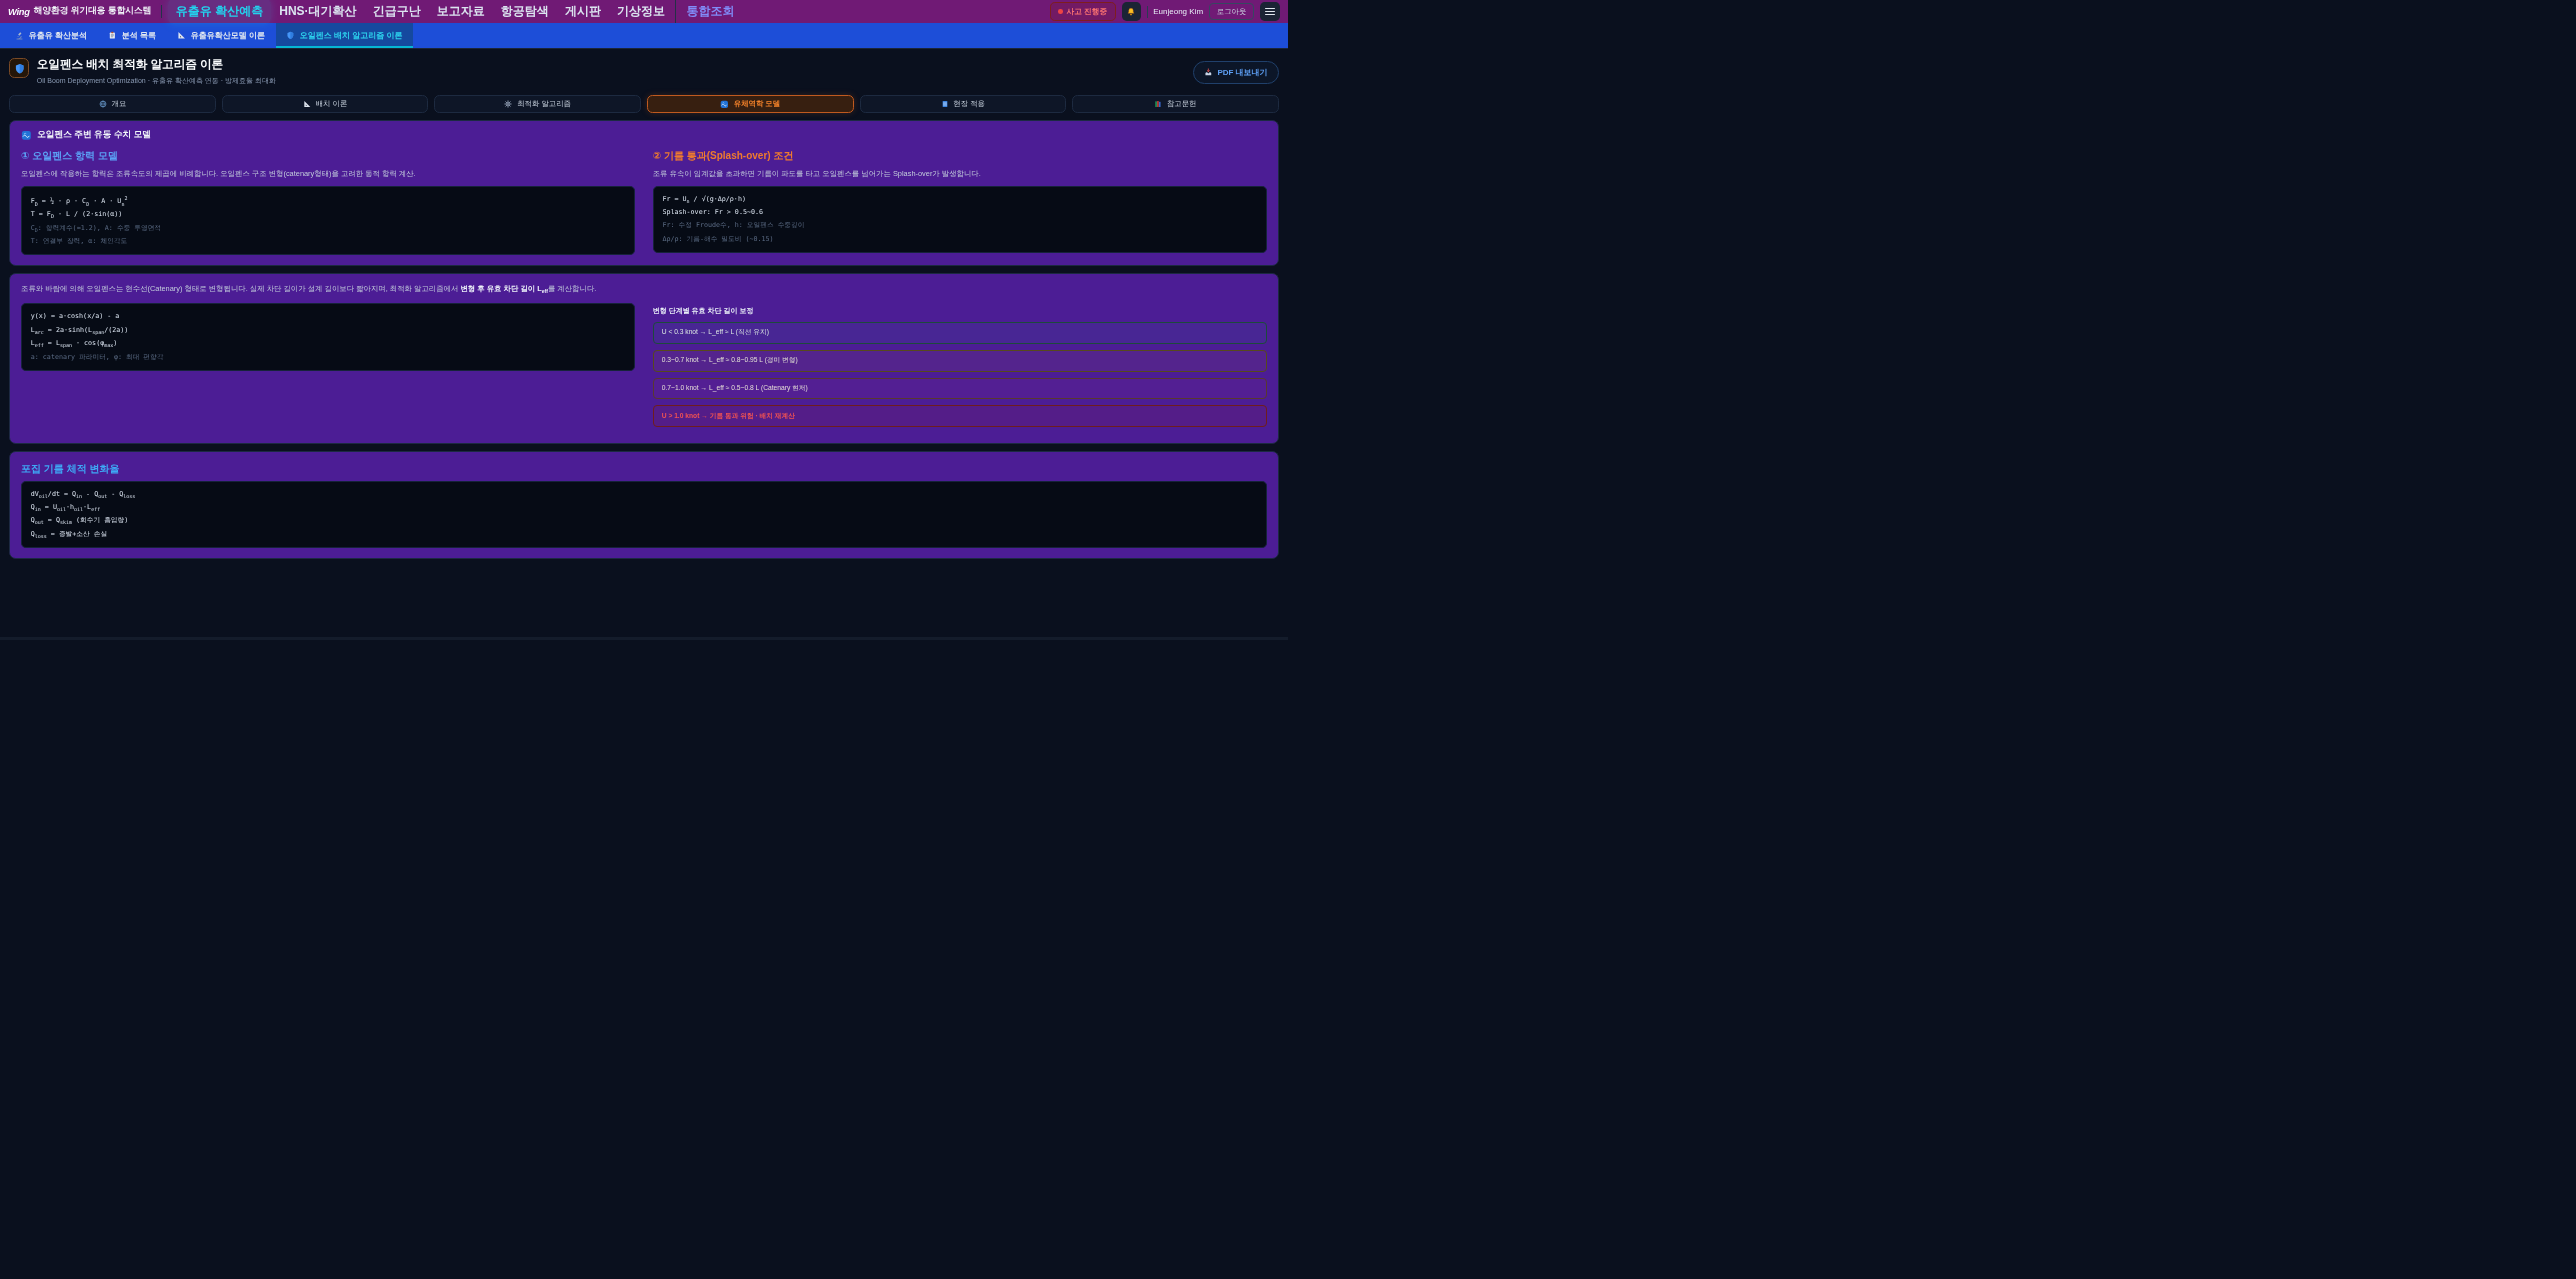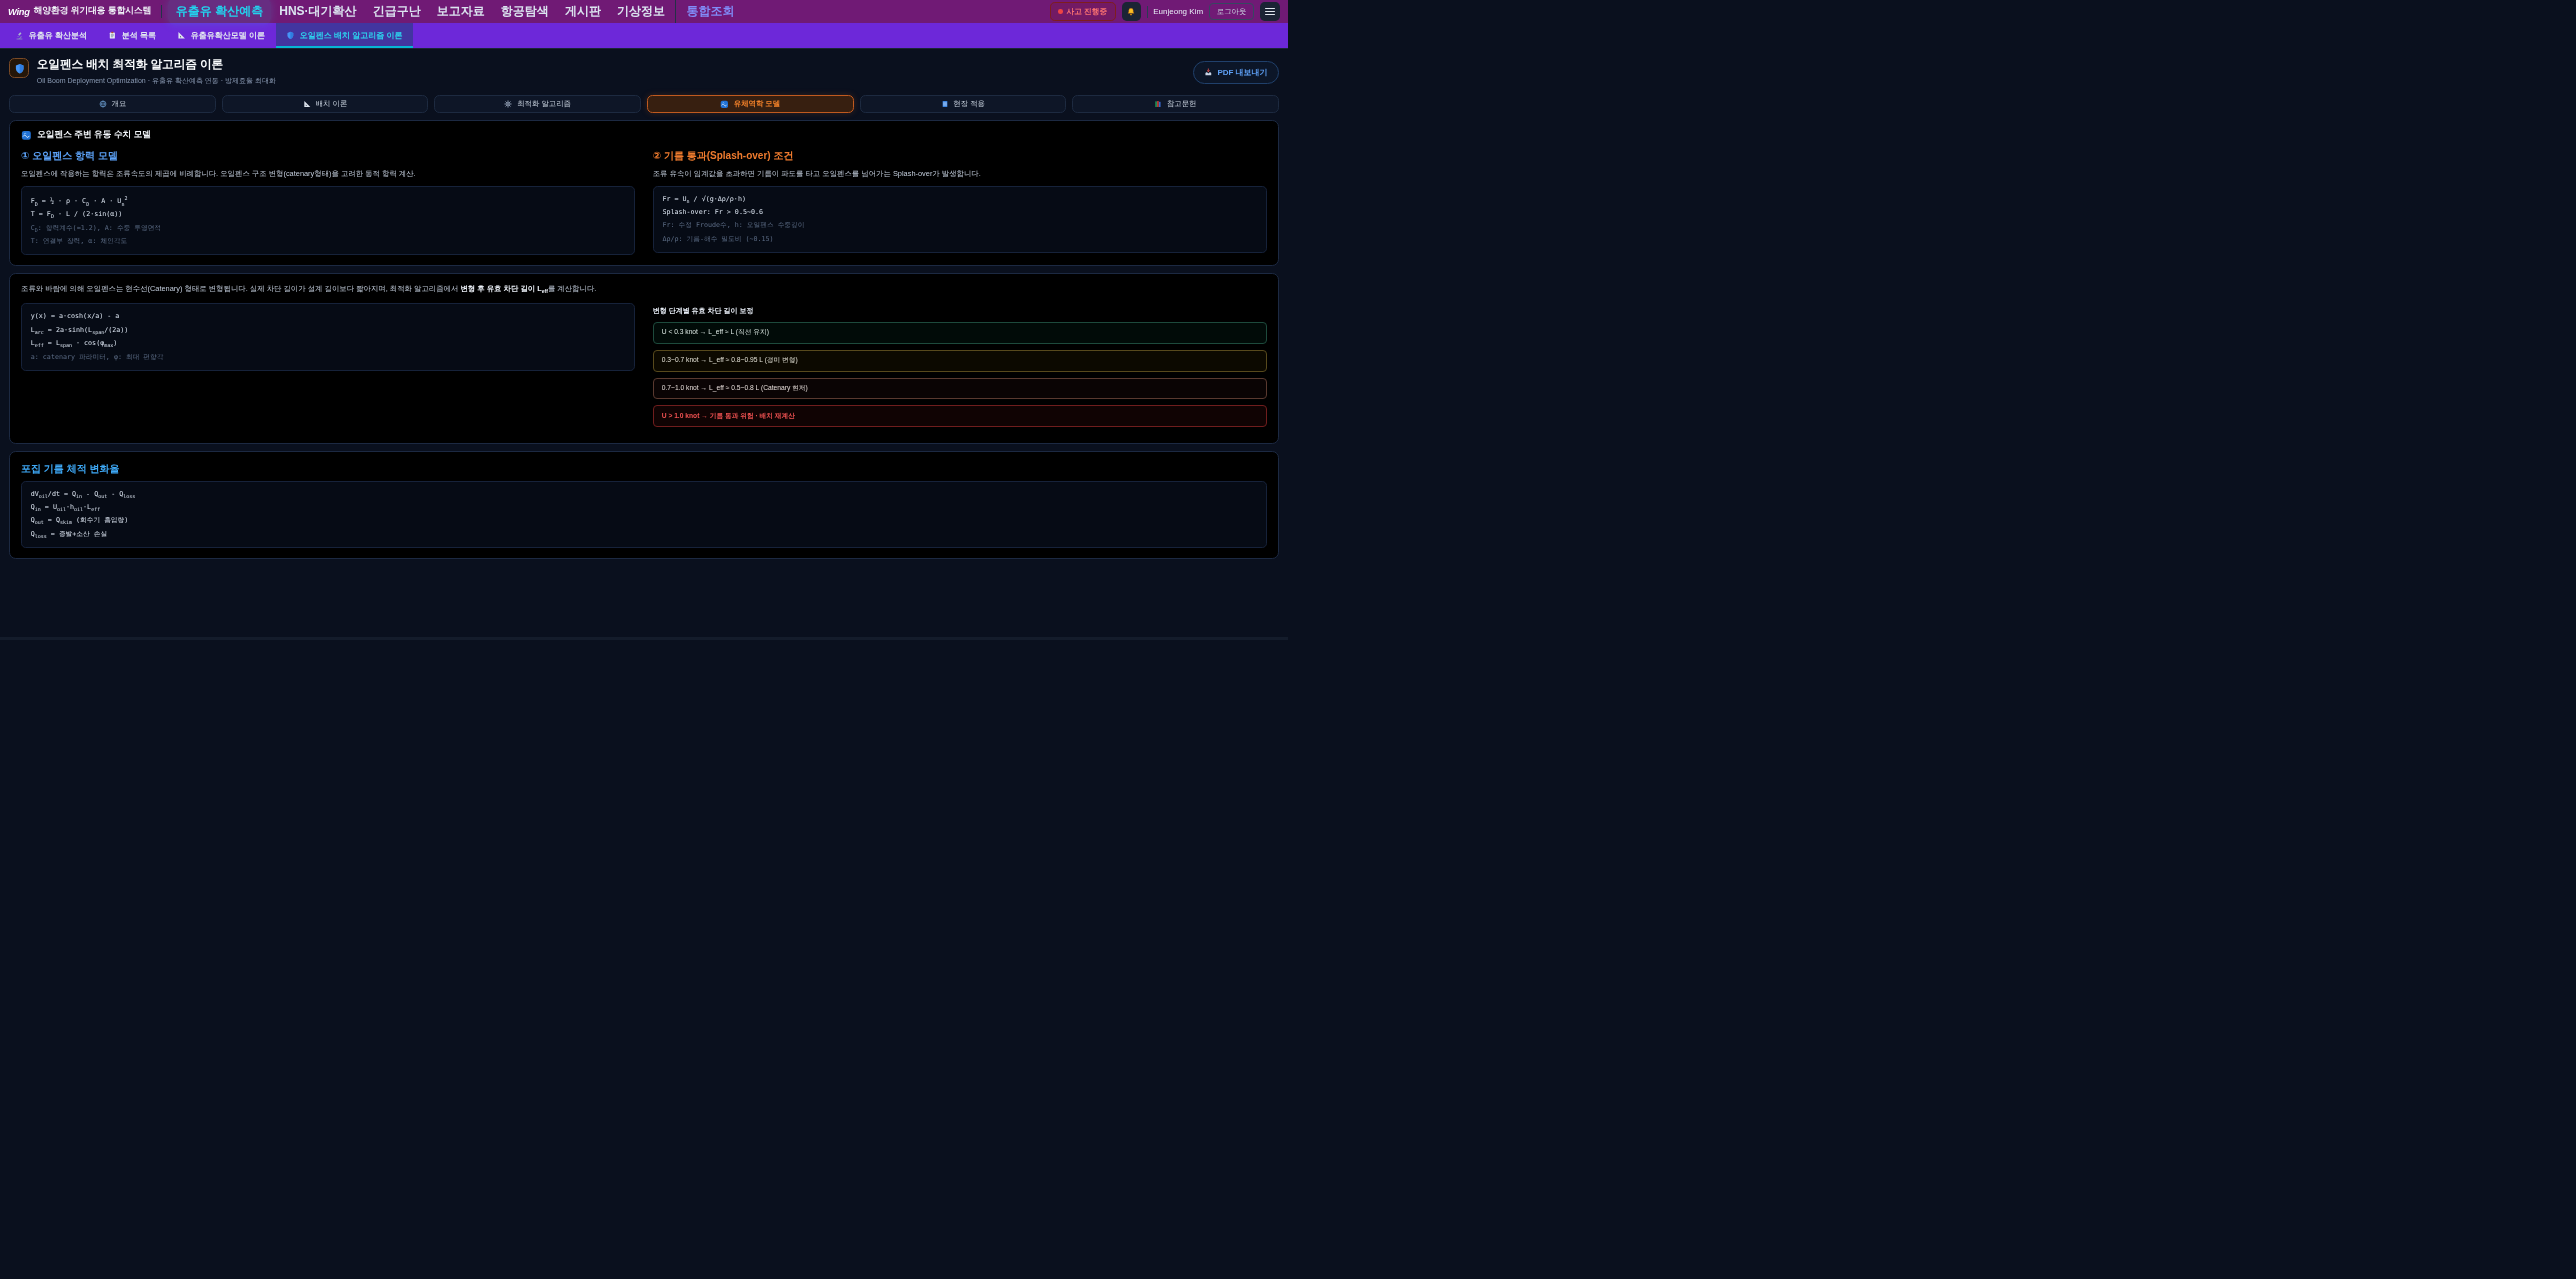--- a/index.html
+++ b/index.html
@@ -21,38 +21,38 @@
   .status-badge { display:flex; align-items:center; gap:4px; color:#f87171; font-size:7.7px; font-weight:bold; border:0.7px solid #7f1d1d; background:rgba(127,29,29,0.18); border-radius:4.7px; padding:3.4px 7.4px; white-space:nowrap; cursor:pointer; }
   .status-dot { width:4.7px; height:4.7px; border-radius:50%; background:#ef4444; }
   .bell-btn { width:19px; height:19px; border-radius:4.7px; background:#1b2435; display:flex; align-items:center; justify-content:center; cursor:pointer; }
   .vsep { width:0.7px; height:12px; background:#2b3a52; }
   .user-name { font-size:8px; color:#e8eef7; white-space:nowrap; }
   .logout-btn { font-size:7.4px; color:#cbd5e1; border:0.7px solid #364761; border-radius:4px; padding:2.7px 6.7px; background:transparent; cursor:pointer; white-space:nowrap; }
   .menu-btn { width:20px; height:19px; border-radius:4.7px; background:#1b2435; display:flex; flex-direction:column; align-items:center; justify-content:center; gap:2px; cursor:pointer; }
   .menu-btn span { display:block; width:9.4px; height:1.3px; background:#e2e8f0; border-radius:0.7px; }
 
   
-  .subtabs { height:25.5px; background:#6d28d9; border-bottom:0.7px solid #1b2638; display:flex; align-items:stretch; padding:0 4px; }
+  .subtabs { height:25.5px; background:#1d4ed8; border-bottom:0.7px solid #1b2638; display:flex; align-items:stretch; padding:0 4px; }
   .subtab { display:flex; align-items:center; gap:4.7px; padding:0 10.7px; font-size:8px; font-weight:bold; color:#e2e8f0; cursor:pointer; white-space:nowrap; }
   .subtab.active { color:#2dd4ee; background:rgba(14,68,92,0.45); border-bottom:2px solid #06b6d4; padding-top:2px; }
 
   
   .page-header { display:flex; align-items:flex-start; padding:8.7px 9.4px 4px; }
   .hdr-icon-box { width:20px; height:20px; border-radius:5.4px; border:0.7px solid #7a4a26; background:#241609; display:flex; align-items:center; justify-content:center; margin-right:7.4px; margin-top:1.3px; }
   .hdr-title { font-size:11.7px; font-weight:bold; color:#f8fafc; letter-spacing:-0.1px; }
   .hdr-subtitle { font-size:7px; color:#8b9bb4; margin-top:3.4px; }
   .pdf-btn { margin-left:auto; margin-top:4px; display:flex; align-items:center; gap:4.7px; font-size:8px; font-weight:bold; color:#5ea0f6; border:0.7px solid #20406b; border-radius:11.4px; padding:4.7px 10px; background:rgba(17,34,60,0.35); cursor:pointer; white-space:nowrap; }
 
   
   .section-tabs { display:flex; gap:6px; margin:5.4px 9.4px 1.3px; }
   .stab { flex:1; height:18px; display:flex; align-items:center; justify-content:center; gap:4.7px; font-size:7.4px; color:#cbd5e1; background:#0e1627; border:0.7px solid #1d2a40; border-radius:5.4px; cursor:pointer; white-space:nowrap; }
   .stab.active { color:#f5822a; font-weight:bold; background:#371f10; border:0.7px solid #c05a1f; box-shadow:0 0 6.7px rgba(192,90,31,0.25); }
 
   
-  .card { margin:7.4px 9.4px; background:#000000; border:0.7px solid #1c2942; border-radius:6.7px; padding:8px 10.7px 9.4px; }
+  .card { margin:7.4px 9.4px; background:#4c1d95; border:0.7px solid #1c2942; border-radius:6.7px; padding:8px 10.7px 9.4px; }
   .card-title { display:flex; align-items:center; gap:5.4px; font-size:8.7px; font-weight:bold; color:#f1f5f9; margin-bottom:6px; }
   .two-col { display:flex; gap:17.4px; }
   .col { flex:1; min-width:0; }
   .col-h { font-size:10px; font-weight:bold; margin:2px 0 4.7px; }
   .col-h.blue { color:#5ba0f5; }
   .col-h.orange { color:#ef7b2e; }
   .col-h.cyan { color:#3ea8f5; }
   .col-p { font-size:7.4px; color:#c3cddc; line-height:1.55; margin-bottom:6px; }
   .desc-wide { font-size:7.4px; color:#c3cddc; line-height:1.55; margin:1.3px 0 6.7px; }
   .desc-wide b { color:#eef3fa; }

